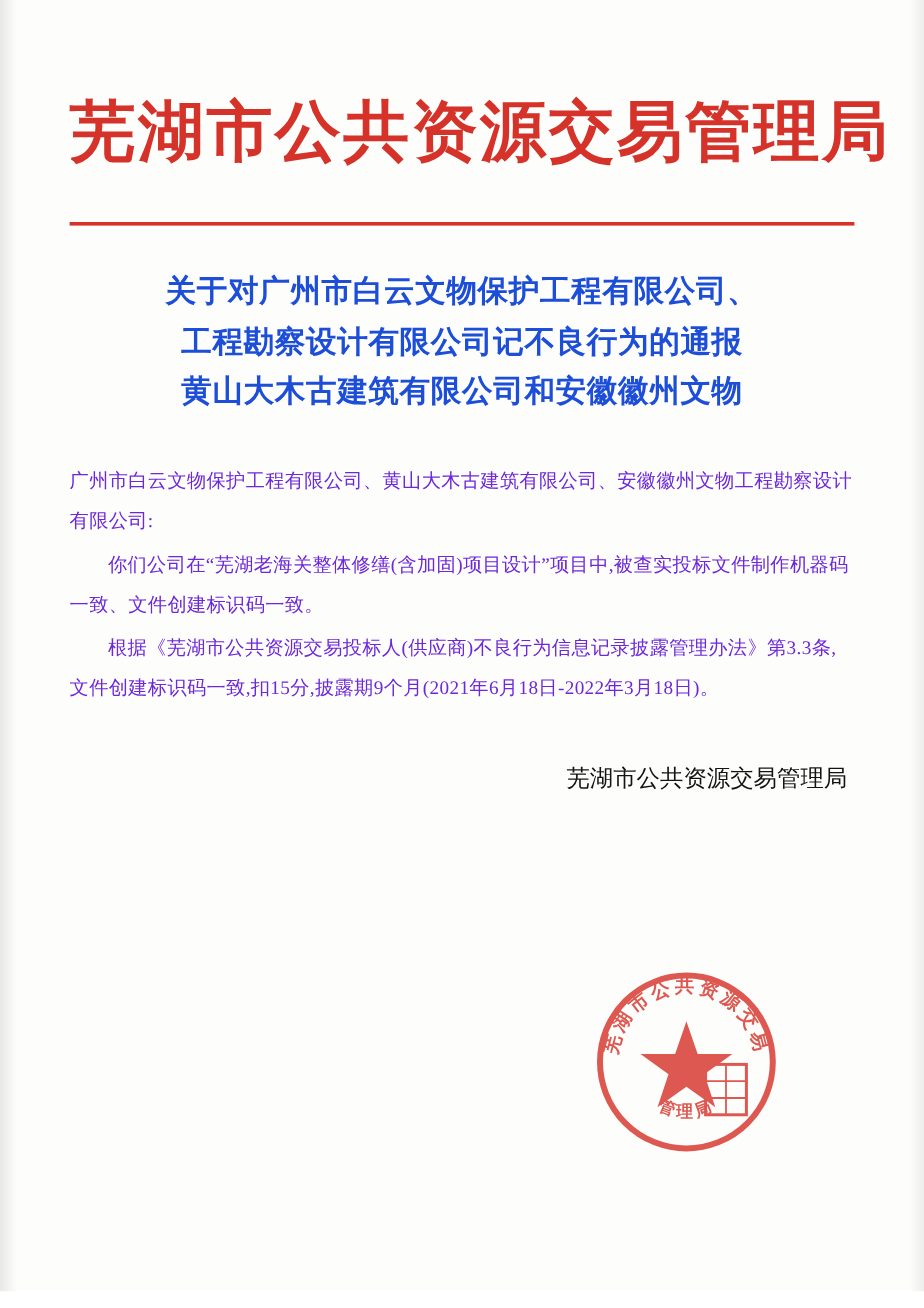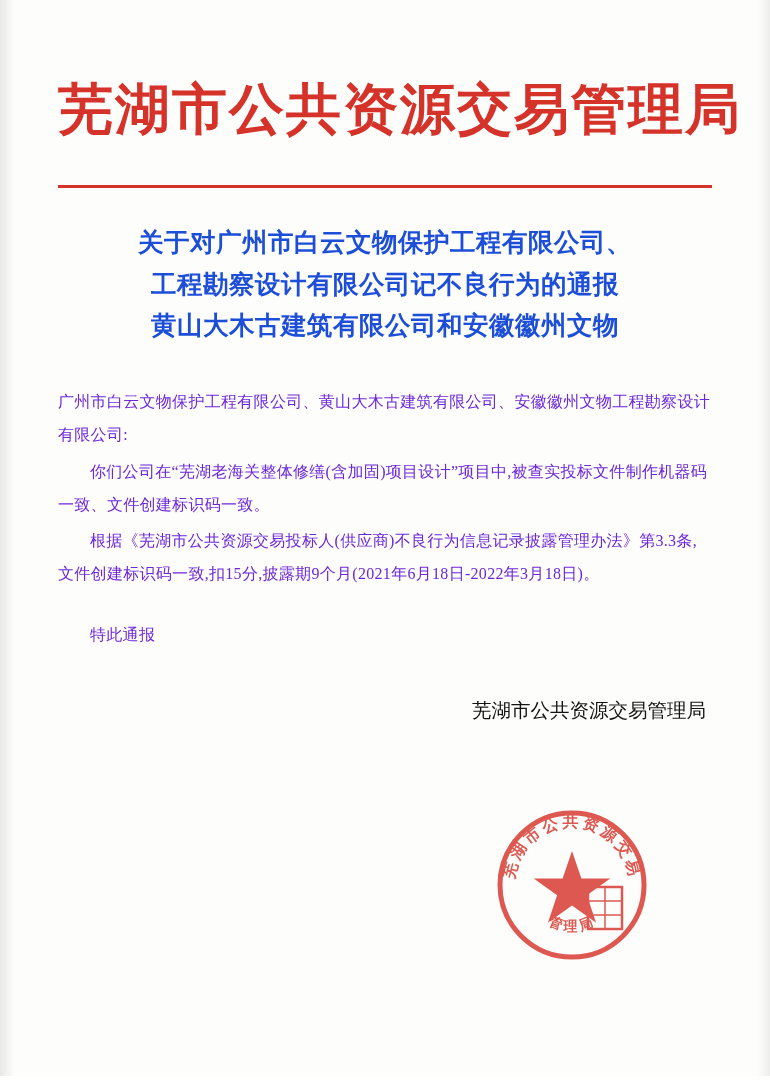--- a/index.html
+++ b/index.html
@@ -129,21 +129,20 @@
   <div class="doc-title">
     <div>关于对广州市白云文物保护工程有限公司、</div>
     <div>工程勘察设计有限公司记不良行为的通报</div>
     <div>黄山大木古建筑有限公司和安徽徽州文物</div>
   </div>
 
   <div class="body-text">
     <p class="para">广州市白云文物保护工程有限公司、黄山大木古建筑有限公司、安徽徽州文物工程勘察设计有限公司:</p>
     <p class="para indent">你们公司在“芜湖老海关整体修缮(含加固)项目设计”项目中,被查实投标文件制作机器码一致、文件创建标识码一致。</p>
     <p class="para indent">根据《芜湖市公共资源交易投标人(供应商)不良行为信息记录披露管理办法》第3.3条,文件创建标识码一致,扣15分,披露期9个月(2021年6月18日-2022年3月18日)。</p>
-    <p class="closing">特此通报</p>
   </div>
 
   <div class="signature">
     <div>芜湖市公共资源交易管理局</div>
   </div>
 
   <div class="seal">
     <svg width="160" height="160" viewBox="0 0 160 160" xmlns="http://www.w3.org/2000/svg">
       <defs>
         <path id="sealTopArc" d="M 22,80 A 58,58 0 0 1 138,80"></path>

